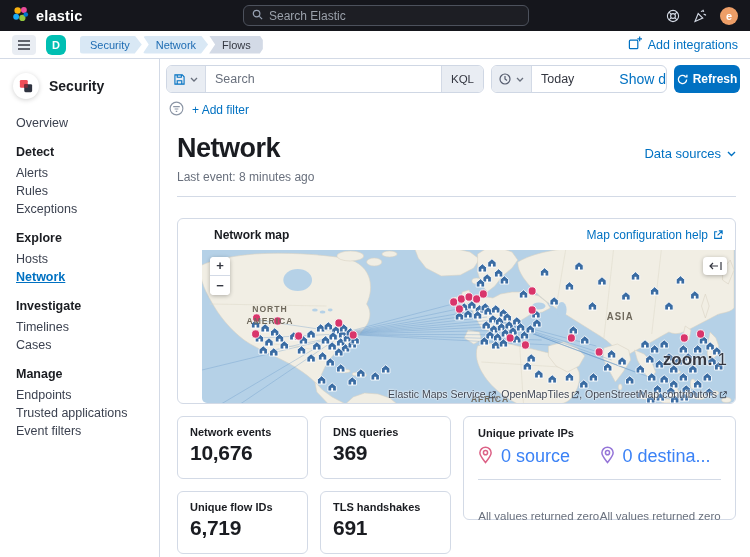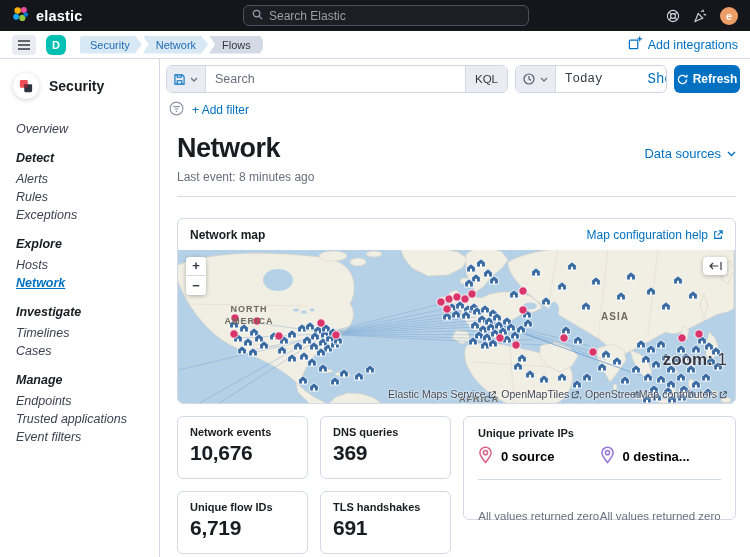--- a/index.html
+++ b/index.html
@@ -26,52 +26,52 @@
   .crumb.blue { background:#d9e8f5; color:#1e6cb3; clip-path:polygon(0 0, calc(100% - 7px) 0, 100% 50%, calc(100% - 7px) 100%, 0 100%); border-radius:3px 0 0 3px; }
   .crumb.blue.mid { margin-left:1px; clip-path:polygon(0 0, calc(100% - 7px) 0, 100% 50%, calc(100% - 7px) 100%, 0 100%, 6px 50%); padding-left:13px; }
   .crumb.last { background:#d3dae6; color:#343741; margin-left:1px; clip-path:polygon(0 0, calc(100% - 3px) 0, 100% 25%, 100% 75%, calc(100% - 3px) 100%, 0 100%, 6px 50%); padding-left:13px; }
   .addint { margin-left:auto; color:#0071c2; font-size:12.5px; font-weight:500; display:flex; gap:6px; align-items:center; text-decoration:none;text-align:center; }
 
   
   .page-body { display:flex; height:498px; }
   .sidebar { width:160px; border-right:1px solid #d3dae6; padding-top:14px; flex-shrink:0; background:#fff; }
   .sb-title { display:flex; align-items:center; gap:10px; padding-left:13px; font-size:14px; font-weight:700; color:#1a1c21; }
   .sb-logo { width:26px; height:26px; border-radius:50%; box-shadow:0 1px 5px rgba(0,0,0,.18); display:flex; align-items:center; justify-content:center; background:#fff; }
-  .sb-nav { margin-top:21px; padding-left:16px;font-style:italic; }
+  .sb-nav { margin-top:15px; padding-left:16px; }
   .sb-header { font-weight:700; font-size:12.5px; color:#1a1c21; margin-top:13px; margin-bottom:5px; height:14px; }
   .sb-item { display:block; font-size:12.5px; color:#3c4250; height:18px; line-height:18px; text-decoration:none; }
   .sb-item.active { color:#0071c2; font-weight:700; text-decoration:underline; }
 
   main { flex:1; padding:6px 10px 0 6px; background:#fff; min-width:0; }
 
   
   .querybar { display:flex; gap:7px; height:28px;border-radius:14px; }
   .ctl { display:flex; align-items:center; border:1px solid #cfd7e4; border-radius:6px; background:#fff; overflow:hidden; height:28px; }
   .sgroup { flex:1; min-width:0; }
   .prepend { display:flex; align-items:center; gap:5px; background:#e9edf3; padding:0 7px; border-right:1px solid #d3dae6; height:100%; border-top:none; border-bottom:none; border-left:none; cursor:pointer; }
   .sgroup input { flex:1; border:none; outline:none; font-size:12.5px; padding:0 9px; color:#343741; min-width:0; }
   .sgroup input::placeholder { color:#69707d; }
   .kql { background:#e9edf3; border-left:1px solid #d3dae6; height:100%; display:flex; align-items:center; padding:0 9px; font-size:11.5px; color:#343741; }
-  .dgroup { width:152px; flex-shrink:0;font-family:Liberation Mono, monospace; }
+  .dgroup { width:176px; flex-shrink:0; }
   .dtext { flex:1; padding:0 9px; font-size:12.5px; color:#343741; }
   .showdates { color:#0071c2; font-size:14px; padding-right:9px; white-space:nowrap; font-weight:500; text-decoration:none;margin-left:36px; }
   .refresh-btn { width:66px; flex-shrink:0; background:#0071c2; color:#fff; border:none; border-radius:6px; font-size:12px; font-weight:700; display:flex; align-items:center; justify-content:center; gap:5px; cursor:pointer; }
 
   .filterrow { display:flex; align-items:center; gap:8px; margin:8px 0 0 3px; height:18px; }
   .addfilter { color:#0071c2; font-size:12px; text-decoration:none; }
 
   
   .pagehead { display:flex; justify-content:space-between; margin:14px 4px 0 11px; align-items:flex-start; }
   h1 { font-size:27px; font-weight:700; color:#1a1c21; letter-spacing:-.5px; }
   .lastevent { font-size:12px; color:#69707d; margin-top:6px; }
   .datasources { color:#0071c2; font-size:13px; margin-top:13px; display:flex; gap:6px; align-items:center; text-decoration:none; }
   .divider { border:none; border-top:1px solid #d3dae6; margin:12px 4px 0 11px; }
 
   
-  .map-panel { margin:21px 4px 0 11px; border:1px solid #d3dae6; border-radius:6px; background:#fff; }
+  .map-panel { margin:21px 4px 0 11px; border:1px solid #d3dae6; border-radius:6px; background:#fff;padding-left:24px; }
   .map-head { display:flex; justify-content:space-between; padding:9px 12px 8px; align-items:center; }
   .map-title { font-size:12px; font-weight:700; color:#1a1c21; }
   .map-help { font-size:12px; color:#0071c2; display:flex; gap:5px; align-items:center; text-decoration:none; }
   .map-body { height:153px; position:relative; border-radius:0 0 5px 5px; overflow:hidden; background:#b5d1e7; }
   .map-svg { display:block; width:100%; height:100%; }
   .land { fill:#f1eee4; stroke:#d9d3c3; stroke-width:.6; }
   .water { fill:#b5d1e7; stroke:none; }
   .border-line { stroke:#ddd7c7; stroke-width:.5; fill:none; }
   .map-label { fill:#6f695c; font-weight:700; letter-spacing:1px; font-size:9px; text-anchor:middle; }
   .map-label.big { font-size:10px; }
@@ -91,21 +91,21 @@
   
   .stats { display:flex; gap:12px; margin:12px 4px 0 11px; }
   .left-grid { display:grid; grid-template-columns:131px 131px; grid-template-rows:63px 63px; gap:12px; flex-shrink:0; }
   .stat-card { border:1px solid #d3dae6; border-radius:6px; padding:9px 12px; background:#fff; }
   .stat-label { font-size:11px; font-weight:700; color:#1a1c21; }
   .stat-value { font-size:21px; font-weight:700; color:#1a1c21; margin-top:3px; letter-spacing:-.3px; }
   .ips-card { flex:1; min-width:0; border:1px solid #d3dae6; border-radius:6px; padding:10px 14px; height:104px; background:#fff; }
   .ips-title { font-size:11px; font-weight:700; color:#1a1c21; }
   .ips-row { display:flex; margin-top:7px; }
   .ips-half { flex:1; display:flex; align-items:center; gap:8px; min-width:0; }
-  .ips-value { font-size:13px; font-weight:700; color:#000000; white-space:nowrap; overflow:hidden; }
+  .ips-value { font-size:18px; font-weight:400; color:#3b82f6; white-space:nowrap; overflow:hidden; }
   .pin-pink { color:#dc6186; }
   .pin-purple { color:#9575d8; }
   .ips-div { border:none; border-top:1px solid #d3dae6; margin-top:12px; }
   .ips-zeros { display:flex; margin-top:30px; }
   .ips-zero { flex:1; text-align:center; font-size:11.5px; color:#69707d; }
 </style>
 </head>
 <body>
 
 <header class="topbar">

